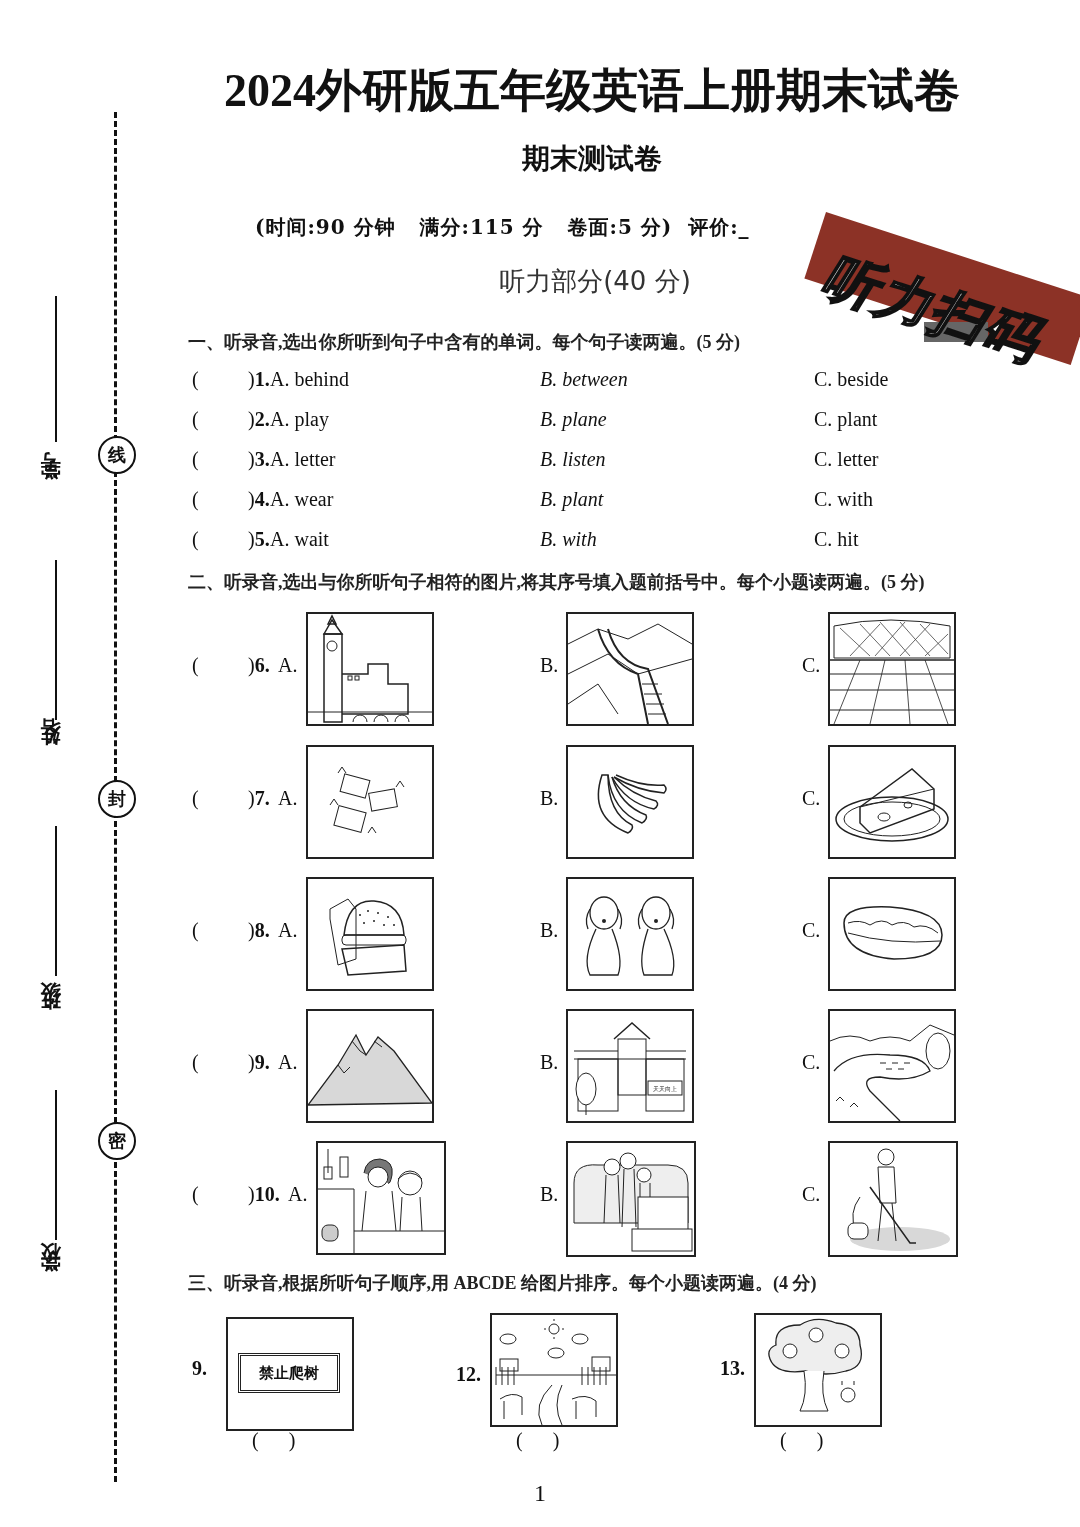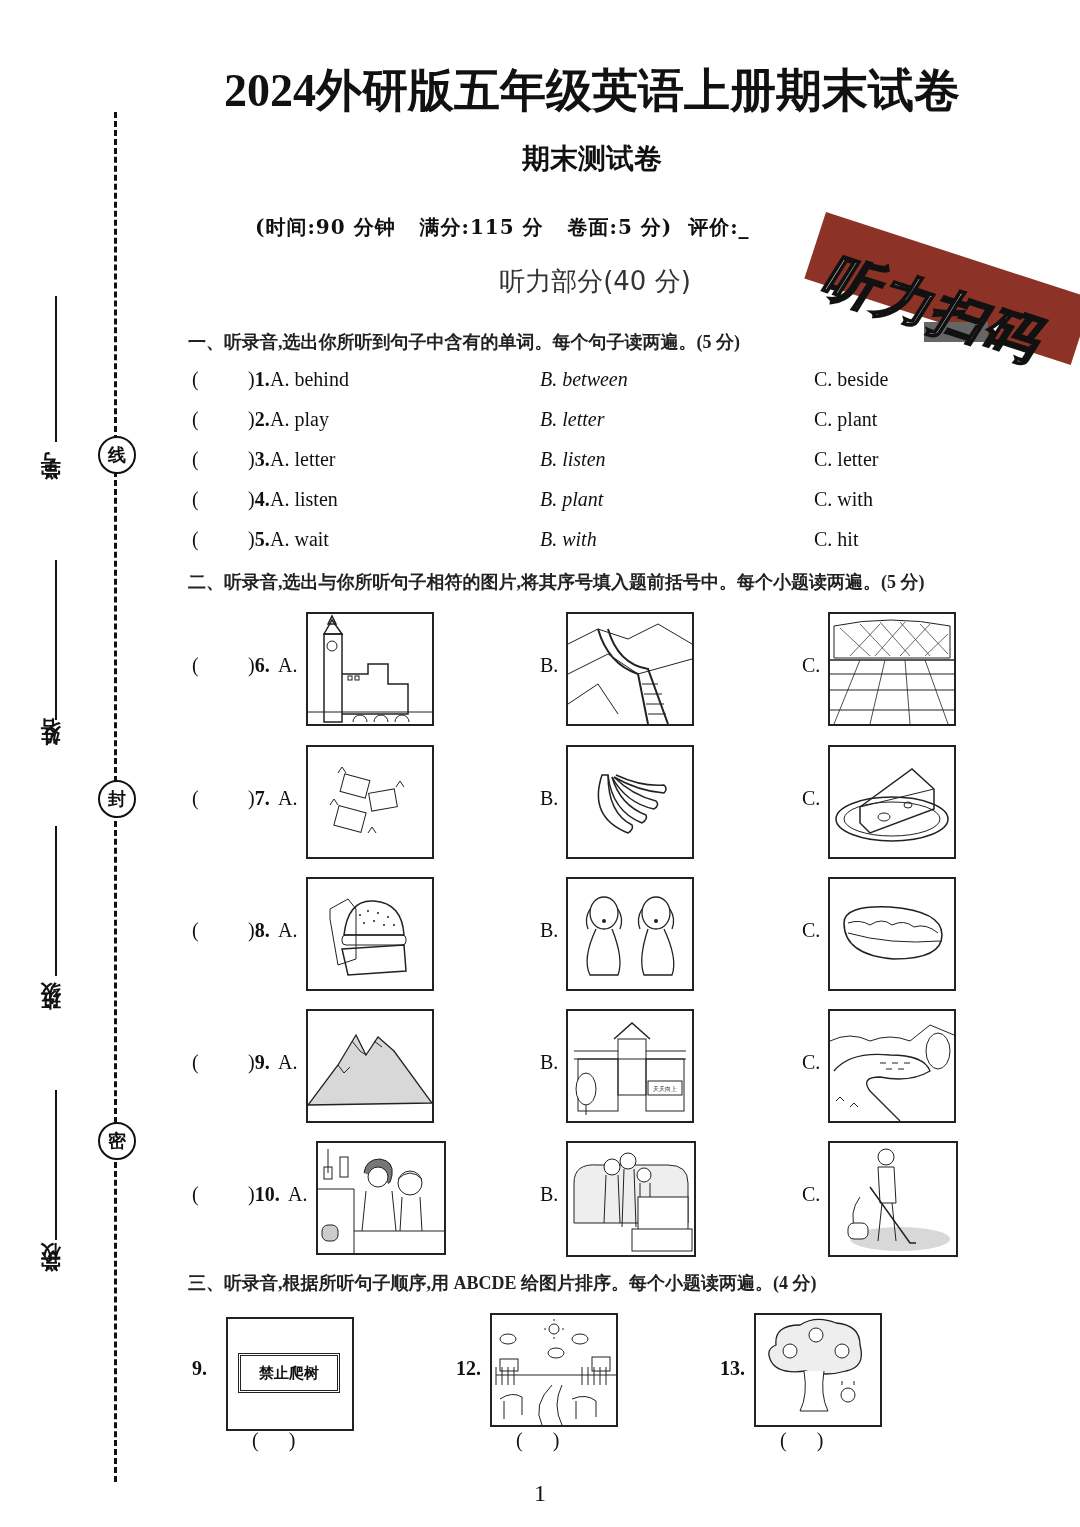--- a/index.html
+++ b/index.html
@@ -78,34 +78,34 @@
   <span class="blank-open">(</span>
   <span class="qnum">)<b>1.</b></span>
   <span class="colA">A. behind</span>
   <span class="colB">B. between</span>
   <span class="colC">C. beside</span>
 </div>
 <div class="abs opt-row" style="top:408px;">
   <span class="blank-open">(</span>
   <span class="qnum">)<b>2.</b></span>
   <span class="colA">A. play</span>
-  <span class="colB">B. letter</span>
+  <span class="colB">B. plane</span>
   <span class="colC">C. plant</span>
 </div>
 <div class="abs opt-row" style="top:448px;">
   <span class="blank-open">(</span>
   <span class="qnum">)<b>3.</b></span>
   <span class="colA">A. letter</span>
   <span class="colB">B. listen</span>
   <span class="colC">C. letter</span>
 </div>
 <div class="abs opt-row" style="top:488px;">
   <span class="blank-open">(</span>
   <span class="qnum">)<b>4.</b></span>
-  <span class="colA">A. listen</span>
+  <span class="colA">A. wear</span>
   <span class="colB">B. plant</span>
   <span class="colC">C. with</span>
 </div>
 <div class="abs opt-row" style="top:528px;">
   <span class="blank-open">(</span>
   <span class="qnum">)<b>5.</b></span>
   <span class="colA">A. wait</span>
   <span class="colB">B. with</span>
   <span class="colC">C. hit</span>
 </div>
@@ -318,21 +318,21 @@
 
 <div class="abs q-heading" style="top:1271px;">三、听录音,根据所听句子顺序,用 ABCDE 给图片排序。每个小题读两遍。(4 分)</div>
 
 <div class="abs order-row" style="left:192px;top:1313px;width:720px;height:140px;">
   <span class="abs order-num" style="left:0;top:44px;">9.</span>
   <div class="pic" style="left:34px;top:4px;width:124px;height:110px;">
     <div style="position:absolute;left:10px;top:34px;width:96px;height:34px;border:3px double #222;display:flex;align-items:center;justify-content:center;font-size:15px;font-weight:bold;font-family:'DejaVu Sans',sans-serif;">禁止爬树</div>
   </div>
   <span class="abs order-blank" style="left:60px;top:116px;white-space:pre;">(      )</span>
 
-  <span class="abs order-num" style="left:264px;top:44px;">12.</span>
+  <span class="abs order-num" style="left:264px;top:50px;">12.</span>
   <div class="pic" style="left:298px;top:0;width:124px;height:110px;">
     <svg viewBox="0 0 124 110">
         <circle cx="62" cy="14" r="5" fill="none" stroke="#222"></circle>
         <path d="M62 4 V6 M62 22 V24 M52 14 H54 M70 14 H72" stroke="#222"></path>
         <ellipse cx="16" cy="24" rx="8" ry="5" fill="none" stroke="#222"></ellipse>
         <ellipse cx="88" cy="24" rx="8" ry="5" fill="none" stroke="#222"></ellipse>
         <ellipse cx="64" cy="38" rx="8" ry="5" fill="none" stroke="#222"></ellipse>
         <path d="M4 60 H124" stroke="#222"></path>
         <path d="M4 52 V70 M10 52 V70 M16 52 V70 M22 52 V70 M90 52 V70 M96 52 V70 M102 52 V70 M108 52 V70 M114 52 V70" stroke="#222"></path>
         <rect x="8" y="44" width="18" height="12" fill="none" stroke="#222"></rect>

